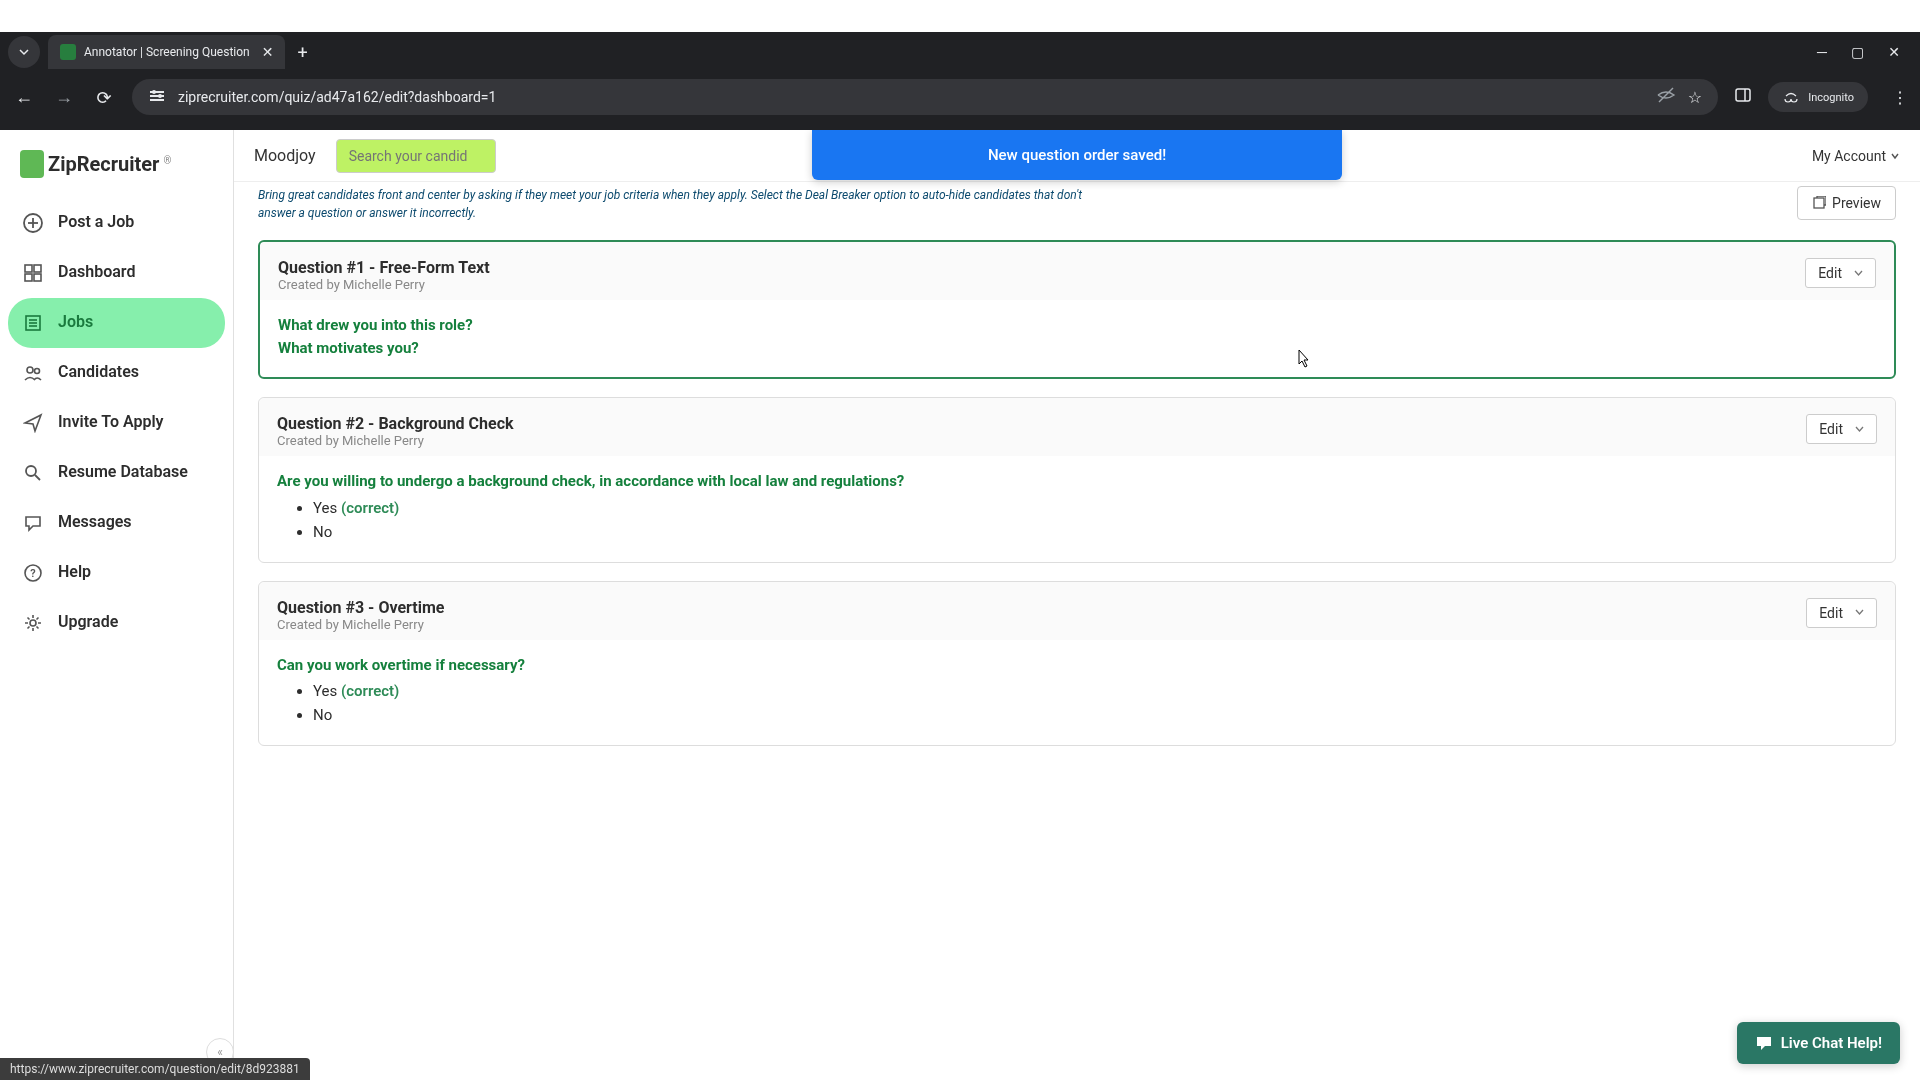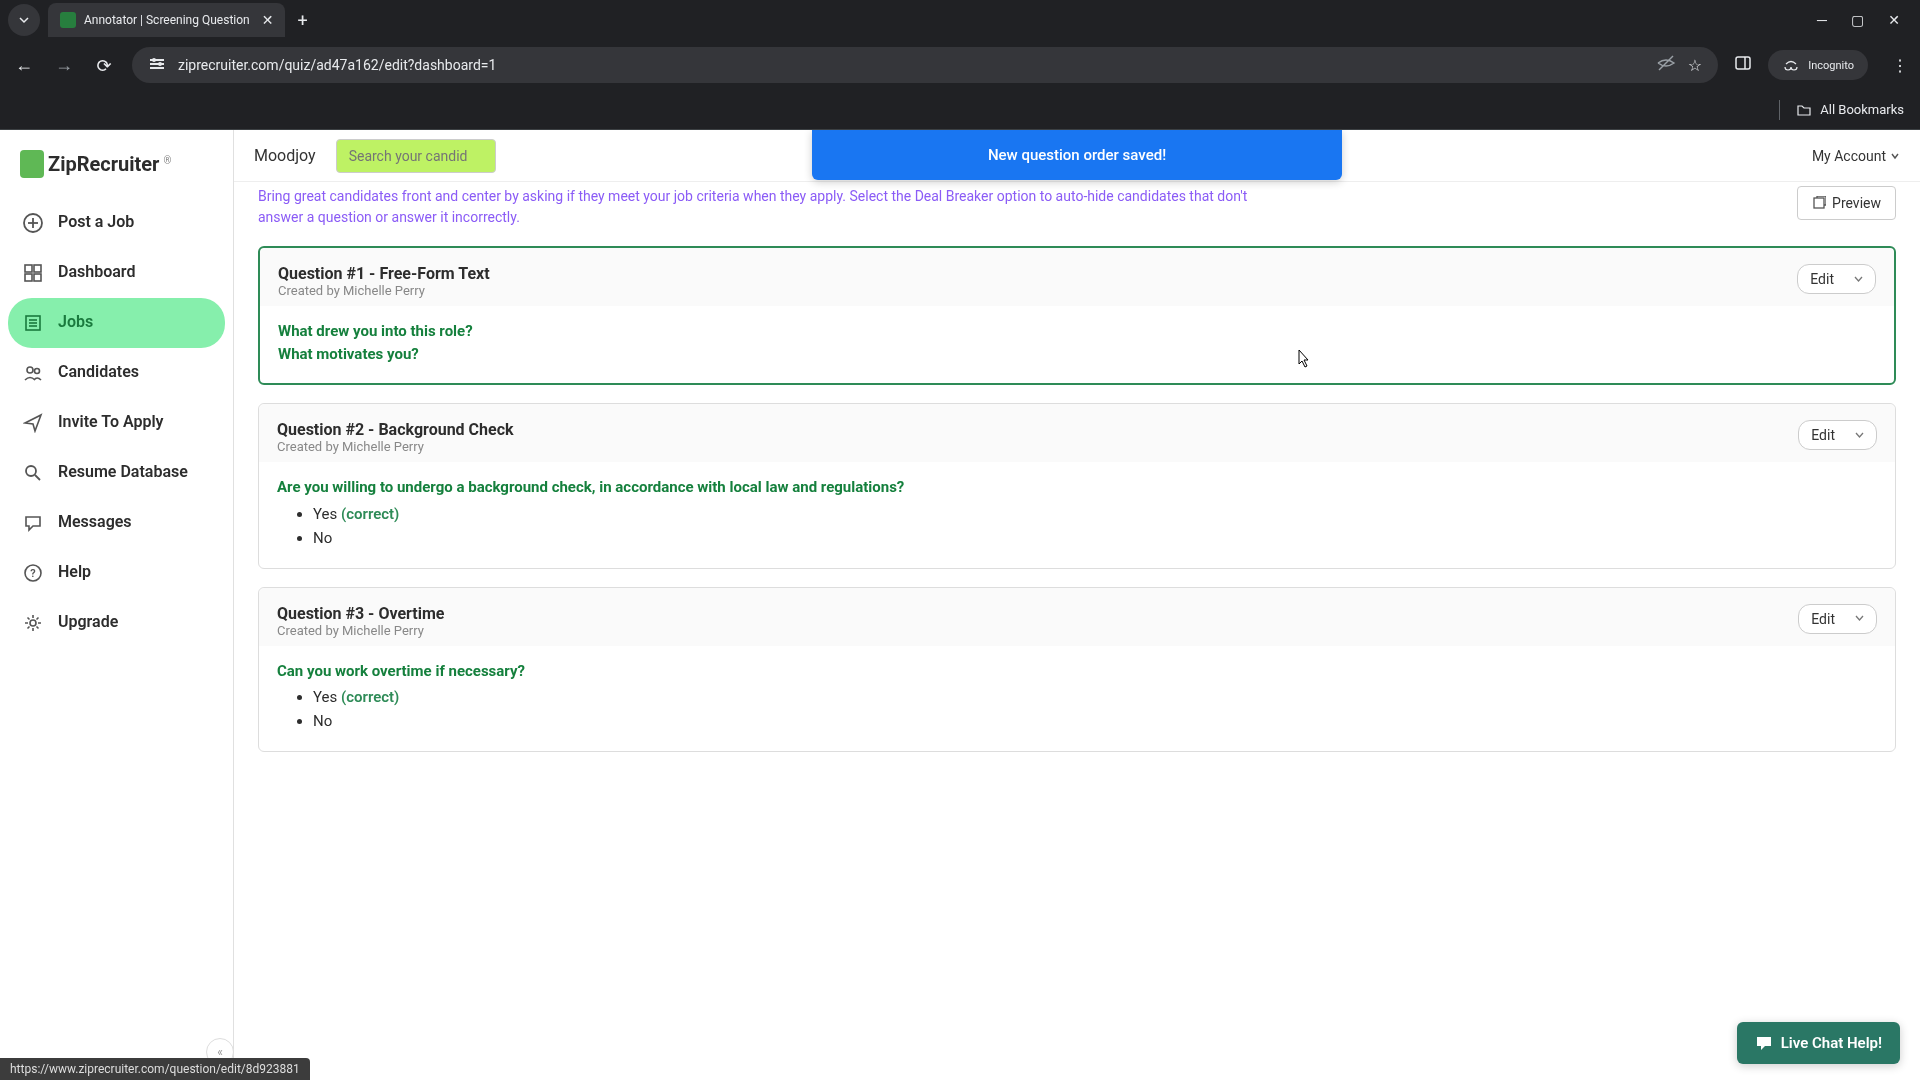--- a/index.html
+++ b/index.html
@@ -1,19 +1,19 @@
 <!DOCTYPE html>
 <html><head>
 <meta charset="utf-8">
 <style>
 * { margin: 0; padding: 0; box-sizing: border-box; font-family: -apple-system, BlinkMacSystemFont, "Segoe UI", Roboto, Arial, sans-serif; }
 body { background: #ffffff; overflow: hidden; }
 
 
-.browser-chrome { background: #202124; height: 130px; width: 100%; }
+.browser-chrome { background: #202124; height: 130px; width: 100%; margin-top: 32px; }
 .tab-bar { height: 40px; display: flex; align-items: center; padding: 0 8px; }
 .tab-dropdown { width: 32px; height: 32px; border-radius: 50%; background: #35363a; display: flex; align-items: center; justify-content: center; color: #e8eaed; cursor: pointer; margin-right: 8px; }
 .tab { background: #35363a; height: 34px; border-radius: 8px 8px 0 0; display: flex; align-items: center; padding: 0 12px; color: #e8eaed; font-size: 12px; min-width: 230px; position: relative; }
 .tab-favicon { width: 16px; height: 16px; background: #277e3e; border-radius: 3px; margin-right: 8px; }
 .tab-close { margin-left: auto; margin-right: 0; padding-left: 12px; cursor: pointer; font-size: 14px; }
 .new-tab { color: #e8eaed; font-size: 18px; margin-left: 12px; cursor: pointer; }
 .window-controls { margin-left: auto; display: flex; gap: 24px; color: #e8eaed; font-size: 14px; padding-right: 12px; }
 .window-controls span { cursor: pointer; }
 
 .address-bar-row { height: 50px; display: flex; align-items: center; padding: 0 12px; gap: 16px; }
@@ -48,30 +48,30 @@
 .company-name { font-size: 16px; color: #333; font-weight: 400; }
 .search-input { border: 1px solid #ccc; border-radius: 4px; padding: 8px 12px; font-size: 14px; width: 160px; background: #bef264; }
 .my-account { margin-left: auto; font-size: 14px; color: #333; cursor: pointer; display: flex; align-items: center; gap: 4px; }
 
 
 .toast { position: absolute; top: 0; left: 50%; transform: translateX(-50%); background: #1976f2; color: #fff; padding: 16px 60px; font-size: 15px; font-weight: 500; border-radius: 0 0 6px 6px; z-index: 10; box-shadow: 0 2px 8px rgba(0,0,0,0.2); width: 530px; text-align: center; }
 
 
 .content { padding: 0 24px 24px 24px; overflow-y: auto; height: calc(100% - 52px); }
 .intro-row { display: flex; align-items: flex-start; gap: 16px; margin-top: 4px; margin-bottom: 18px; }
-.intro-text { font-size: 14px; color: #8b5cf6; line-height: 1.5; flex: 1; }
+.intro-text { font-size: 12px; color: #0c4a6e; line-height: 1.5; flex: 1; font-style: italic; }
 .preview-btn { border: 1px solid #ccc; background: #fff; padding: 8px 14px; border-radius: 4px; font-size: 14px; color: #333; cursor: pointer; display: flex; align-items: center; gap: 6px; white-space: nowrap; margin-left: auto; }
 
 .question-card { border: 1px solid #ddd; border-radius: 6px; margin-bottom: 18px; background: #fff; }
 .question-card.highlighted { border: 2px solid #2e8b57; }
 .card-header { padding: 16px 18px 8px 18px; display: flex; align-items: flex-start; background: #fafafa; border-radius: 6px 6px 0 0; }
 .card-header-text { flex: 1; }
 .card-title { font-size: 16px; font-weight: 700; color: #2d2d2d; }
 .card-subtitle { font-size: 13px; color: #888; }
-.edit-btn { border: 1px solid #ccc; background: #fff; padding: 6px 12px; border-radius: 12px; font-size: 14px; cursor: pointer; display: flex; align-items: center; gap: 20px; color: #333; }
+.edit-btn { border: 1px solid #ccc; background: #fff; padding: 6px 12px; border-radius: 3px; font-size: 14px; cursor: pointer; display: flex; align-items: center; gap: 12px; color: #333; }
 .card-body { padding: 14px 18px 18px 18px; }
 .question-text { font-size: 15px; font-weight: 700; color: #15803d; line-height: 1.5; }
 .answer-list { margin-top: 3px; padding-left: 36px; }
 .answer-list li { font-size: 15px; color: #2d2d2d; padding: 3px 0; }
 .correct { color: #2e8b57; font-weight: 600; }
 
 
 .chat-widget { position: fixed; bottom: 16px; right: 20px; background: #2a7765; color: #fff; padding: 12px 18px; border-radius: 6px; font-size: 15px; font-weight: 600; cursor: pointer; display: flex; align-items: center; gap: 8px; box-shadow: 0 2px 10px rgba(0,0,0,0.2); }
 
 

